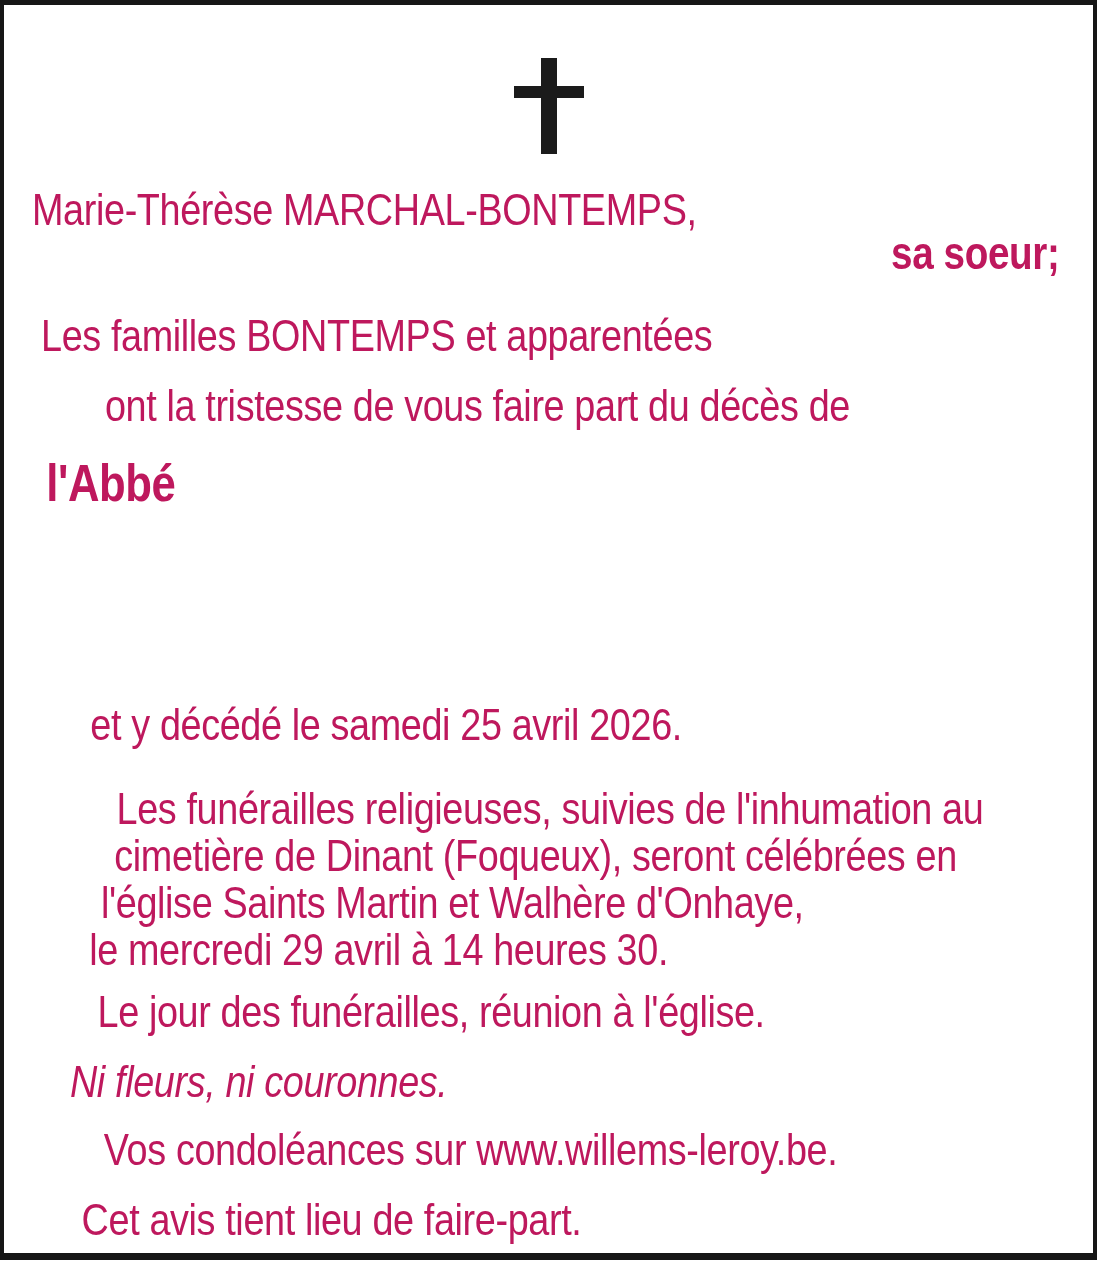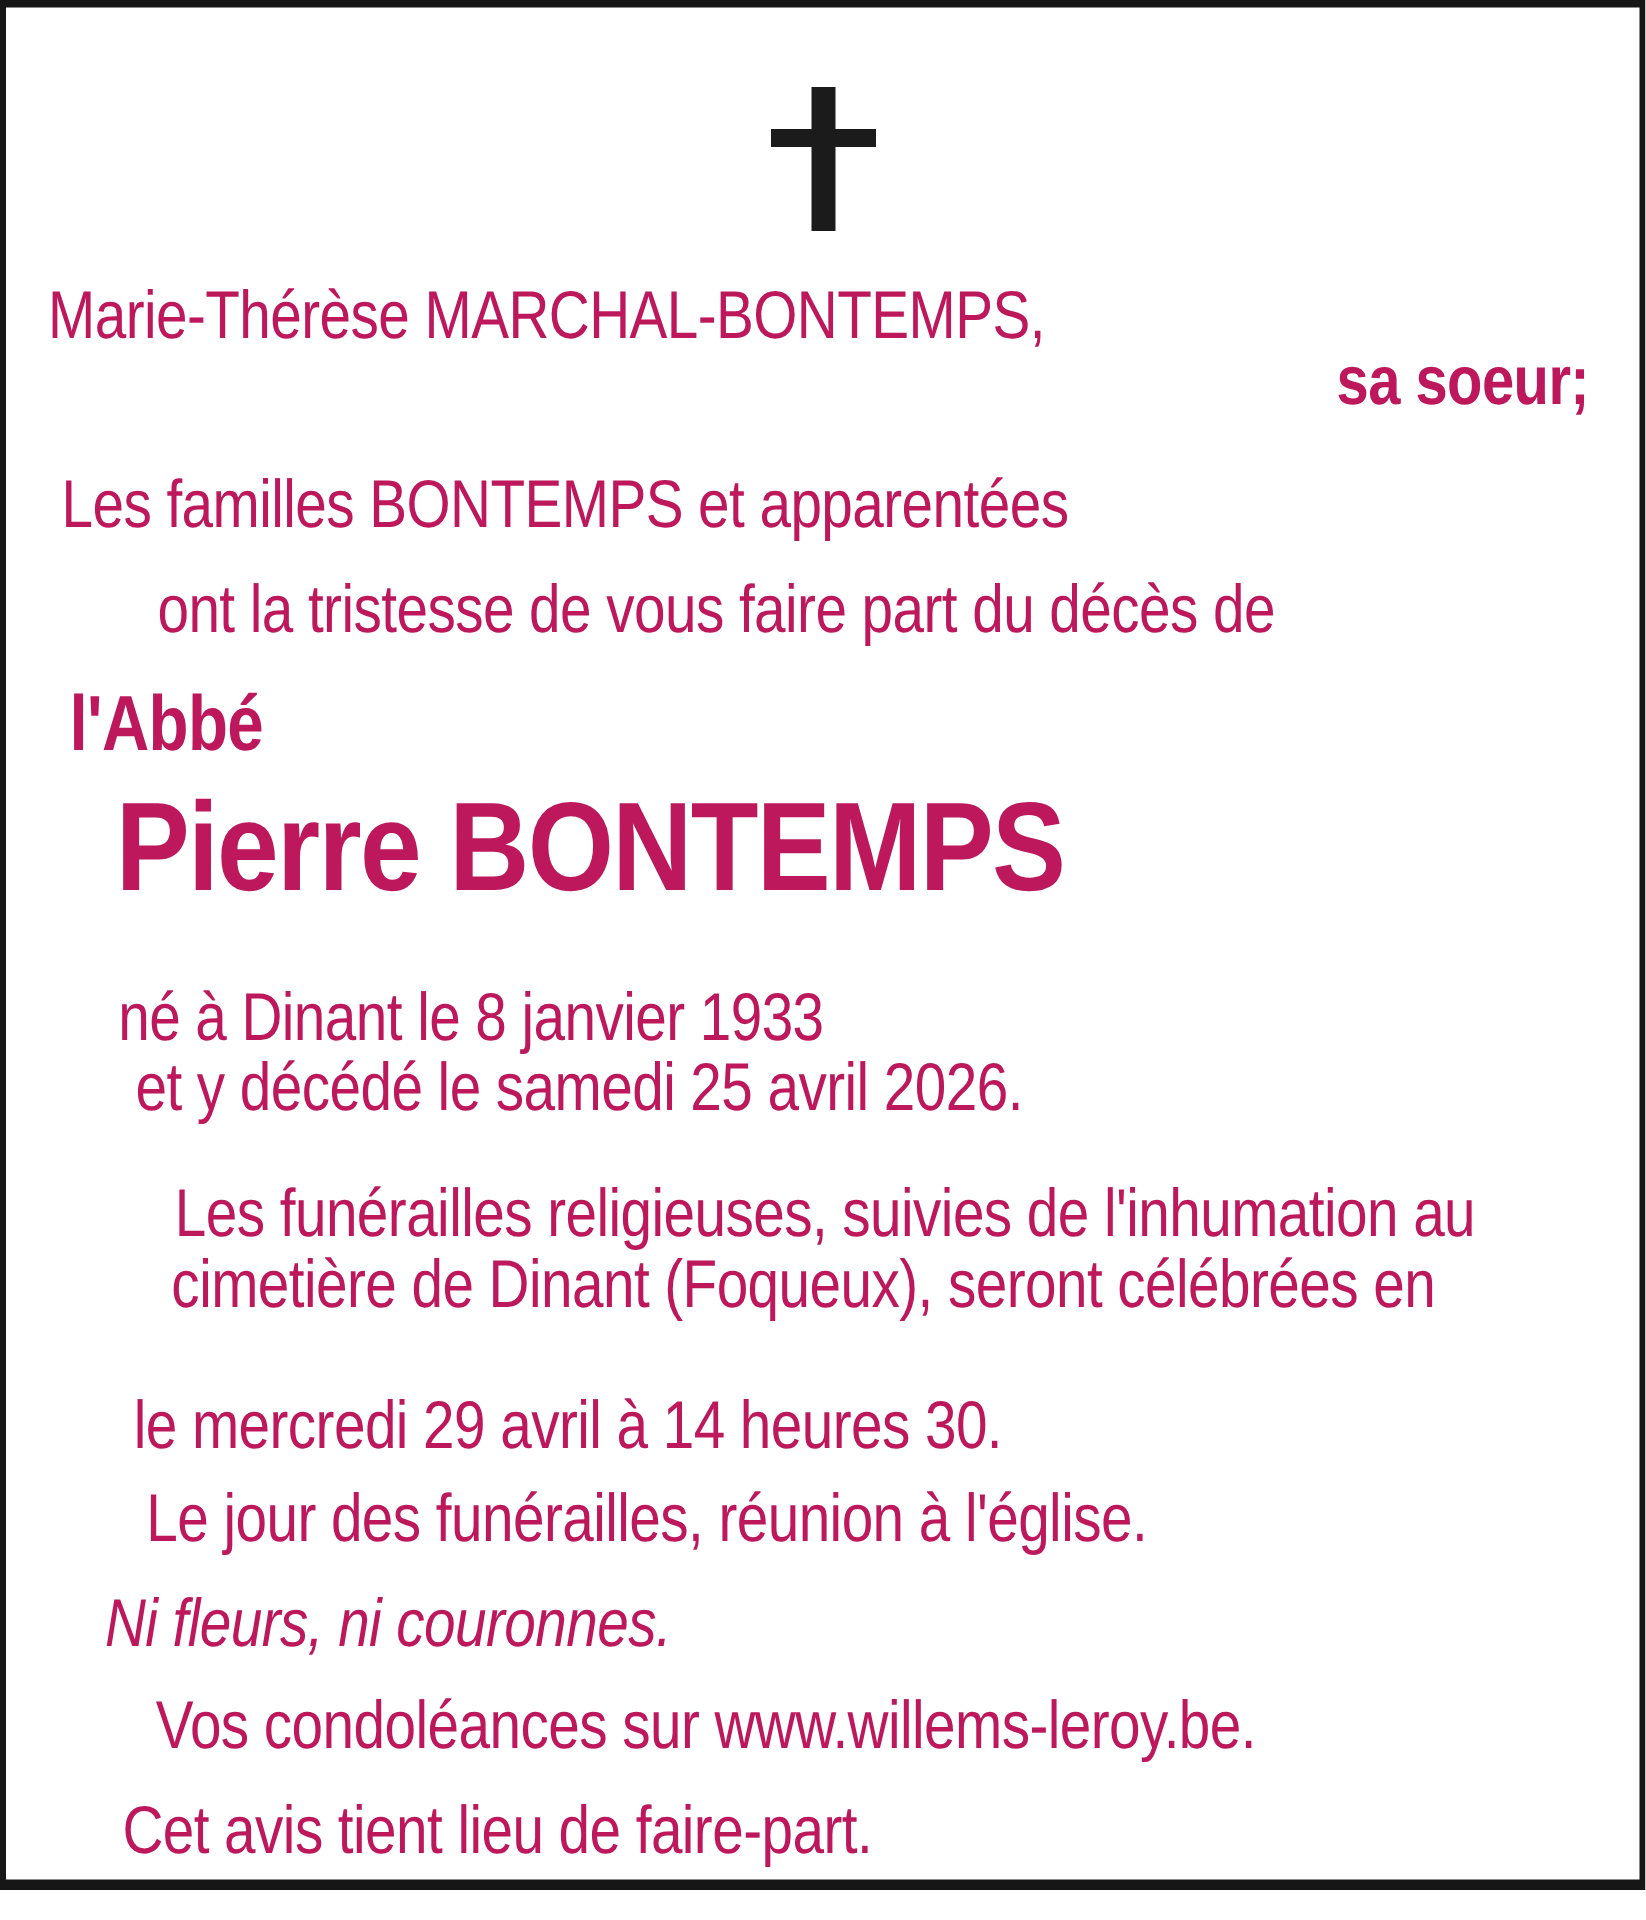--- a/index.html
+++ b/index.html
@@ -94,40 +94,37 @@
   </div>
 
   <div class="line align-center" style="top:377px;">
     <span class="cond">ont la tristesse de vous faire part du décès de</span>
   </div>
 
   <div class="line align-center bold title-line" style="top:450px;">
     <span class="cond">l'Abbé</span>
   </div>
 
-  <div class="line align-center bold name-line" style="top:514px;">
-    <span class="cond">Pierre BONTEMPS</span>
-  </div>
 
-  <div class="line align-center" style="top:649px;">
-    <span class="cond">né à Dinant le 8 janvier 1933</span>
-  </div>
 
   <div class="line align-center" style="top:696px;">
     <span class="cond">et y décédé le samedi 25 avril 2026.</span>
   </div>
 
   <div class="line align-center" style="top:780px;">
     <span class="cond">Les funérailles religieuses, suivies de l'inhumation au</span>
   </div>
 
   <div class="line align-center" style="top:827px;">
     <span class="cond">cimetière de Dinant (Foqueux), seront célébrées en</span>
   </div>
 
+  <div class="line align-center" style="top:874px;">
+    <span class="cond">l'église Saints Martin et Walhère d'Onhaye,</span>
+  </div>
 
   <div class="line align-center" style="top:921px;">
     <span class="cond">le mercredi 29 avril à 14 heures 30.</span>
   </div>
 
   <div class="line align-center" style="top:983px;">
     <span class="cond">Le jour des funérailles, réunion à l'église.</span>
   </div>
 
   <div class="line align-center italic" style="top:1053px;">

